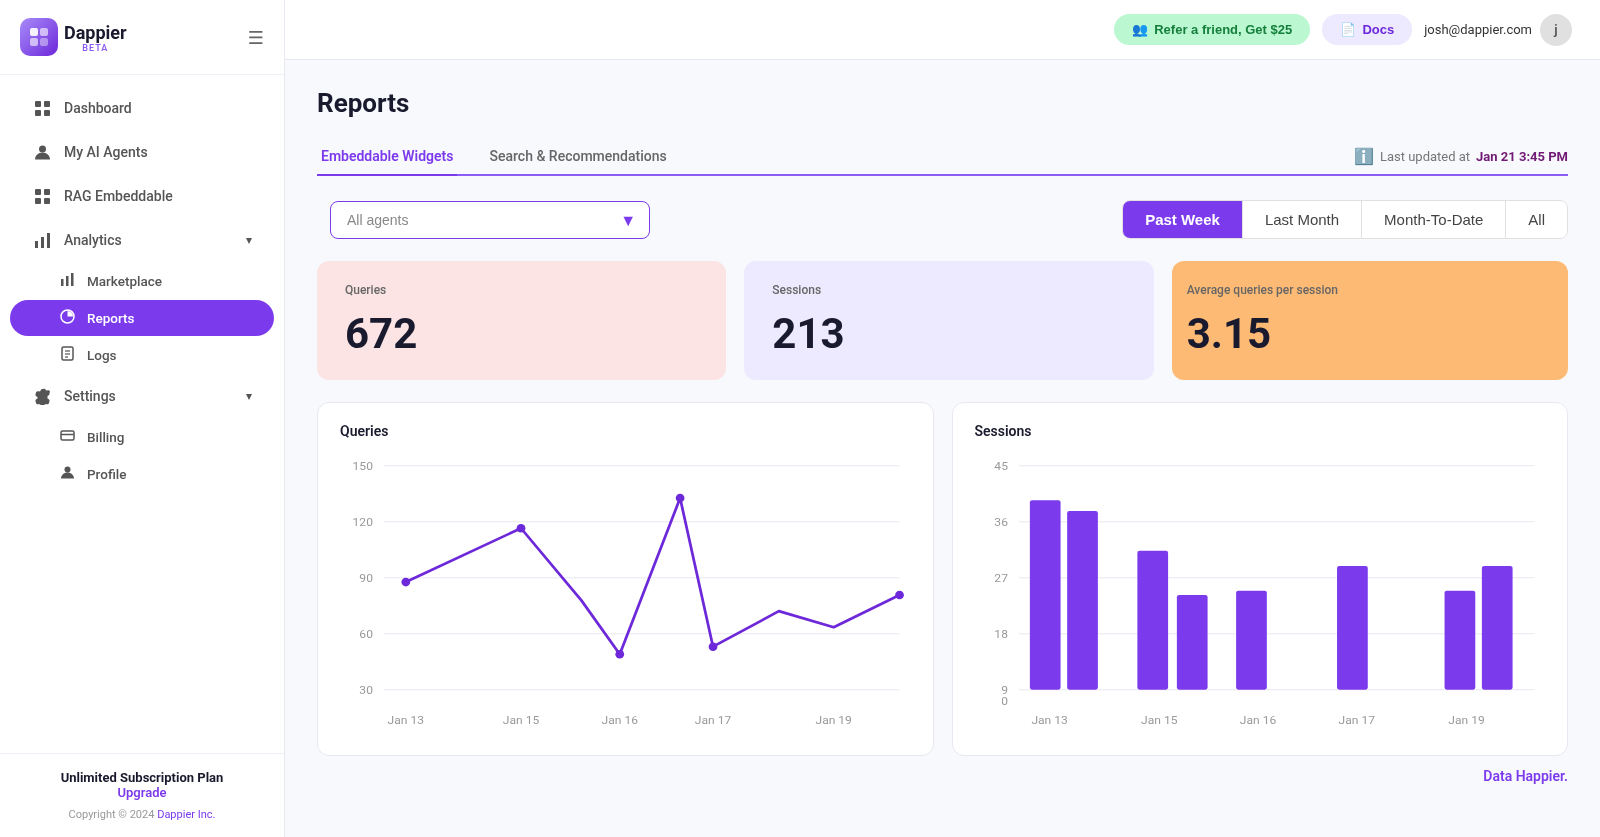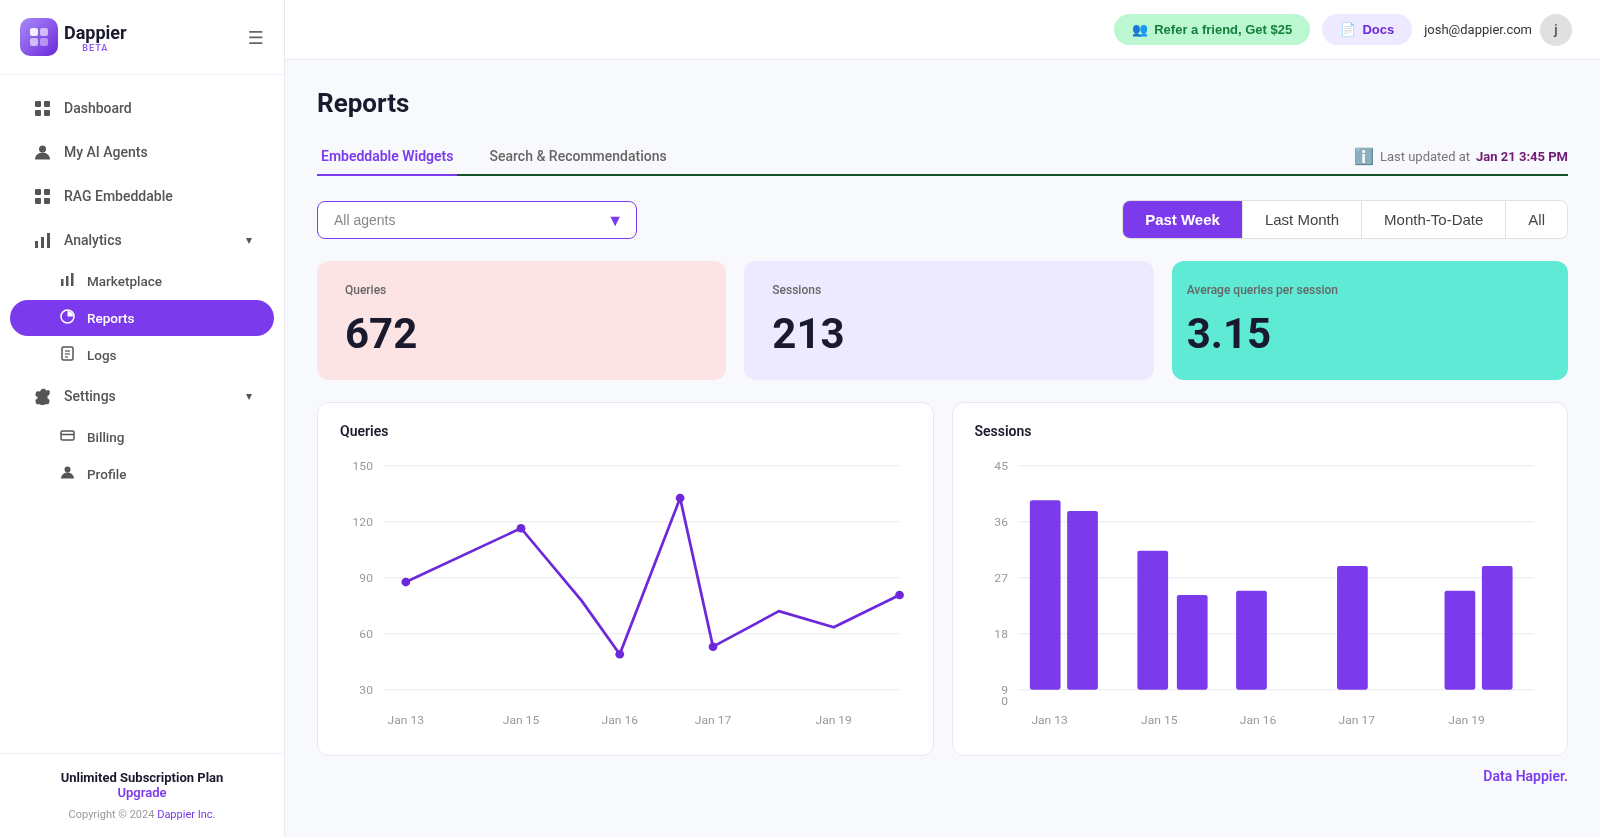--- a/index.html
+++ b/index.html
@@ -123,40 +123,41 @@
 
     
     #content {
       flex: 1;
       overflow-y: auto;
       padding: 28px 32px;
     }
     .page-title { font-size: 26px; font-weight: 700; color: #1a1a2e; margin-bottom: 20px; }
 
     
-    .tabs { display: flex; align-items: center; border-bottom: 2px solid #14532d; margin-bottom: 24px; }
+    .tabs { display: flex; align-items: center; border-bottom: 2px solid #8b5cf6; margin-bottom: 24px; }
     .tab {
       padding: 10px 4px;
       margin-right: 28px;
       font-size: 14px;
       font-weight: 500;
       color: #666;
       cursor: pointer;
       border-bottom: 2px solid transparent;
       margin-bottom: -2px;
     }
     .tab.active { color: #7c3aed; border-bottom-color: #7c3aed; font-weight: 600; }
     .last-updated { margin-left: auto; font-size: 13px; color: #777; display: flex; align-items: center; gap: 6px; }
     .last-updated strong { color: #701a75; }
 
     
     .filters-row { display: flex; align-items: center; justify-content: space-between; margin-bottom: 22px; }
     .agent-select-wrapper {
       position: relative;
       width: 320px;
+      margin-left: 13px;
     }
     .agent-select {
       width: 100%;
       padding: 10px 40px 10px 16px;
       border: 1.5px solid #7c3aed;
       border-radius: 8px;
       font-size: 14px;
       color: #888;
       background: #fff;
       appearance: none;
@@ -184,21 +185,21 @@
     
     .stat-cards { display: flex; gap: 18px; margin-bottom: 22px; }
     .stat-card {
       flex: 1;
       border-radius: 12px;
       padding: 22px 28px;
       min-height: 110px;
     }
     .stat-card.queries-card { background: #fce4e4; }
     .stat-card.sessions-card { background: #ede9fe; }
-    .stat-card.avg-card { background: #5eead4; padding-left: 15px; }
+    .stat-card.avg-card { background: #fdba74; padding-left: 15px; }
     .stat-label { font-size: 12px; color: #666; font-weight: 500; margin-bottom: 12px; }
     .stat-value { font-size: 42px; font-weight: 700; color: #1a1a2e; }
 
     
     .charts-row { display: flex; gap: 18px; }
     .chart-card {
       background: #fff;
       border: 1px solid #e8e8f0;
       border-radius: 12px;
       padding: 20px 22px;

